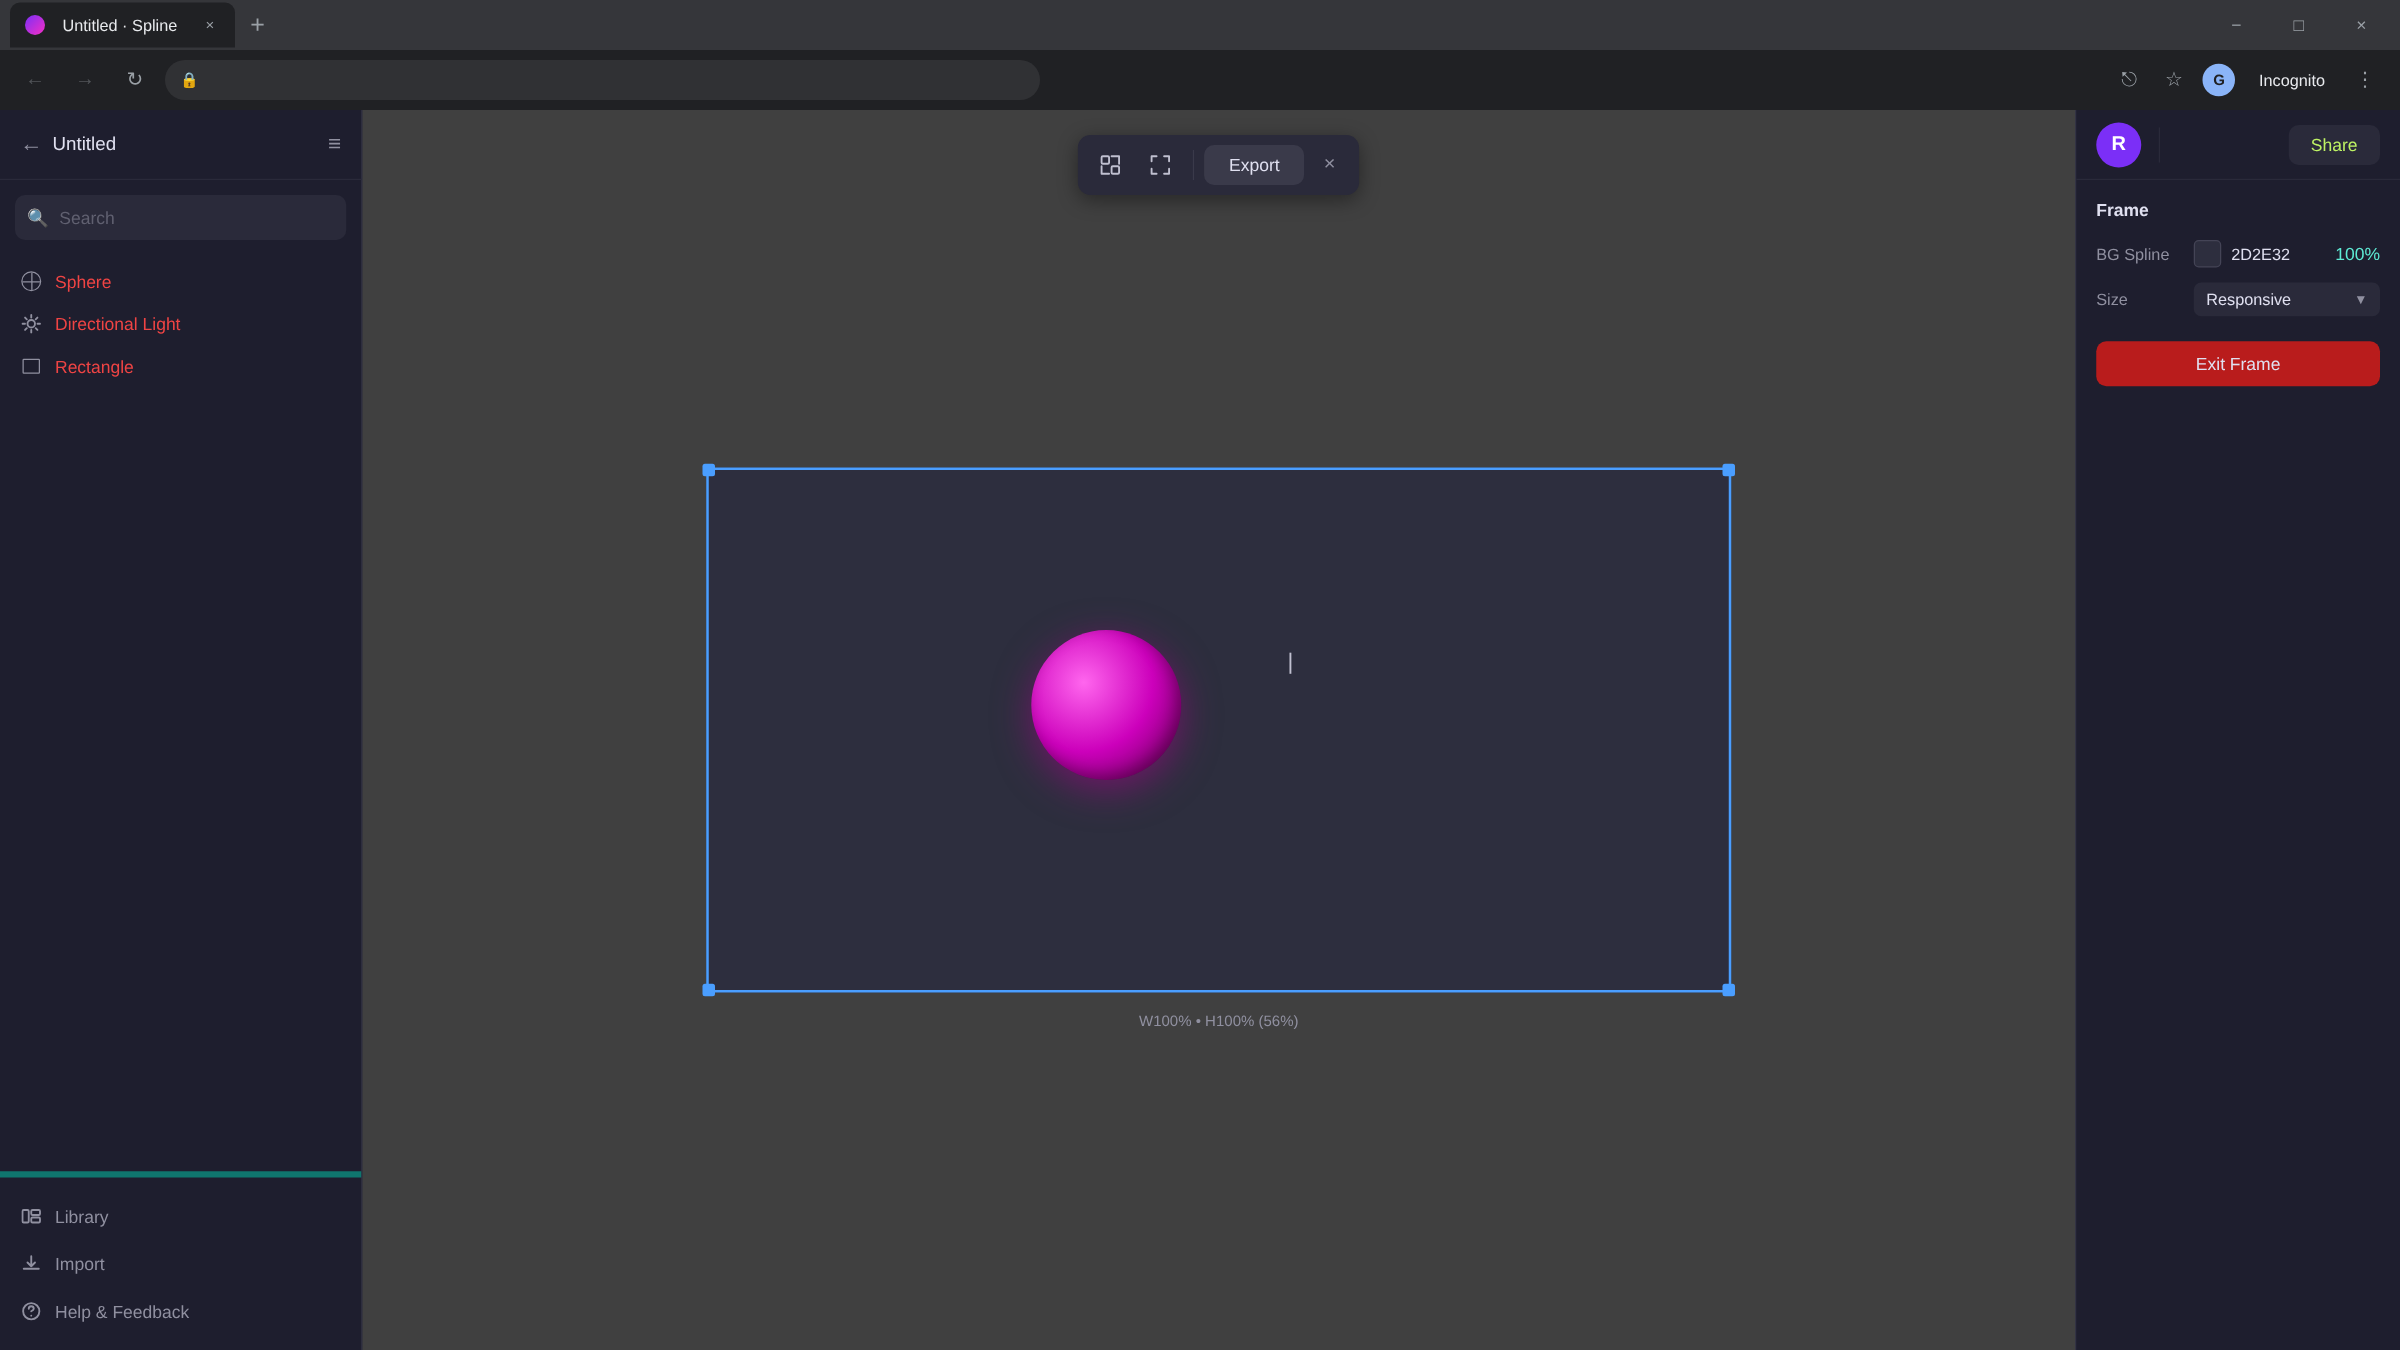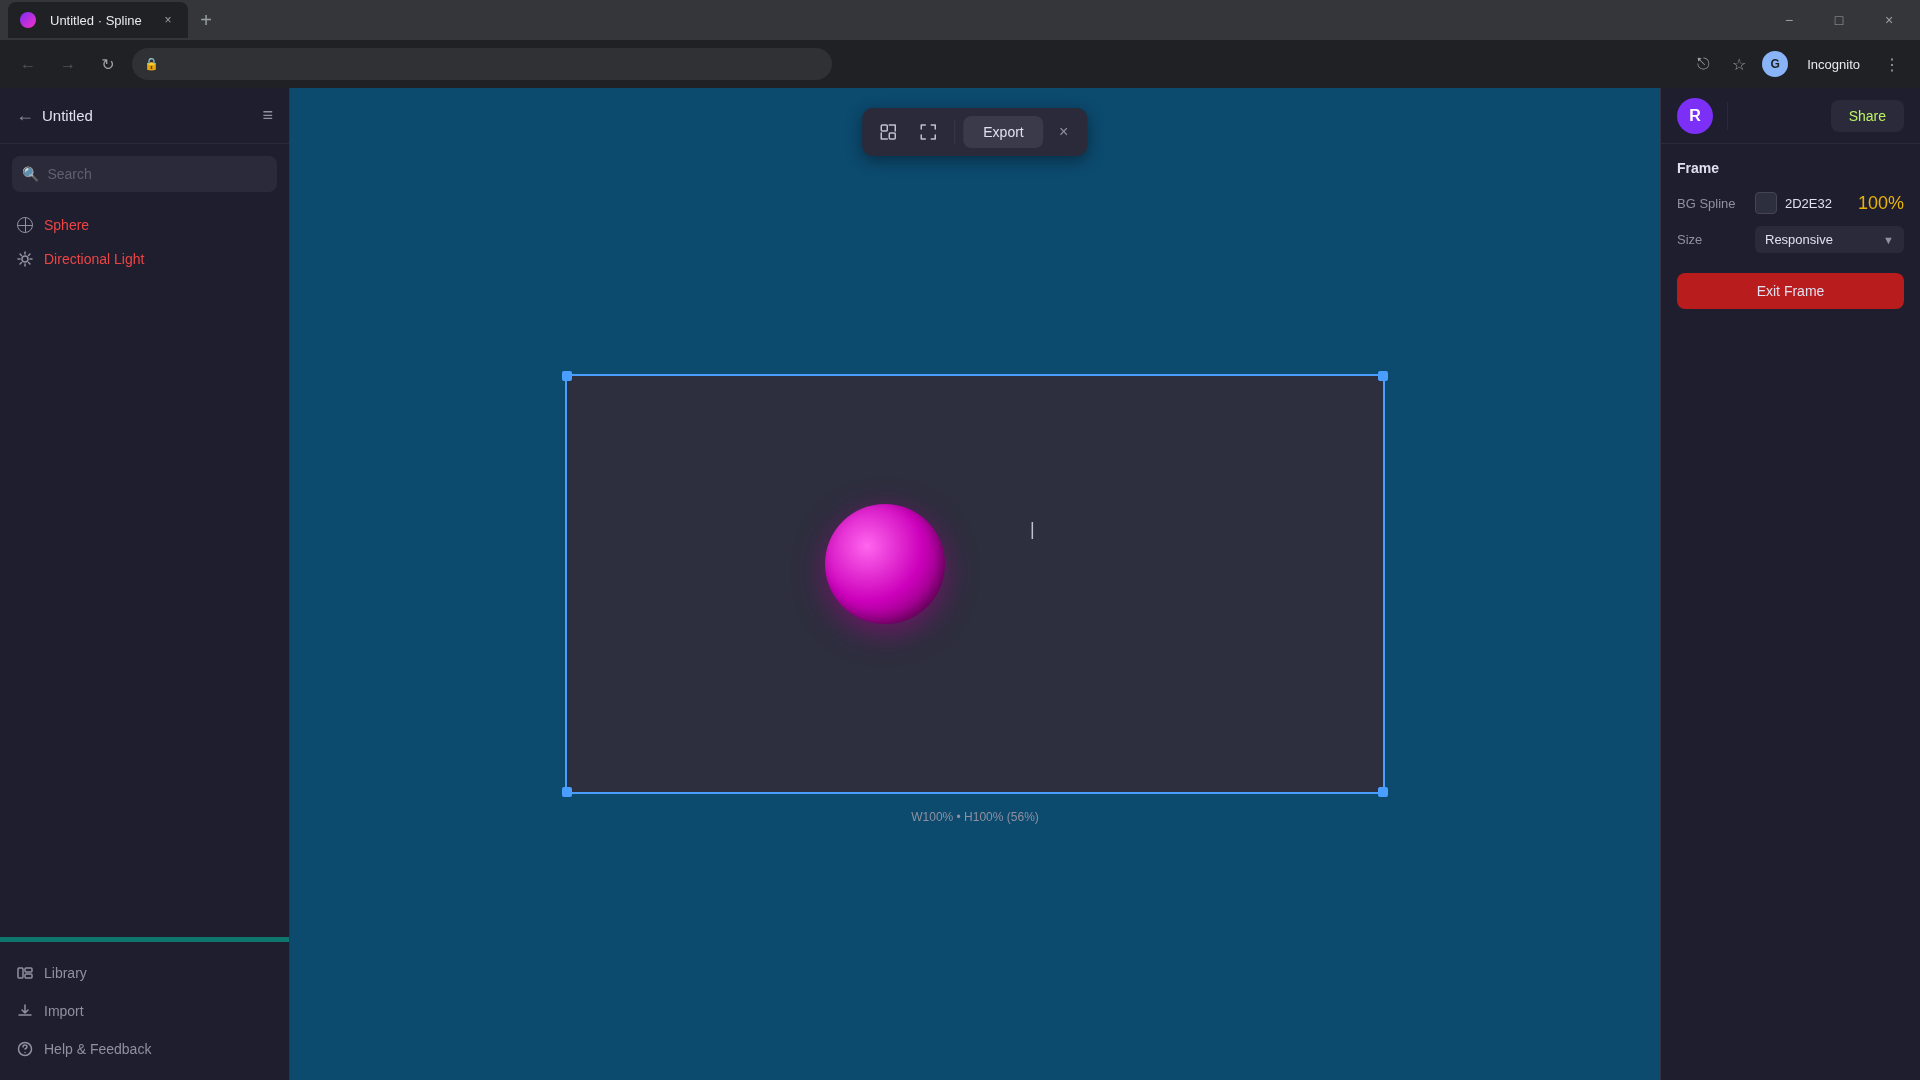--- a/index.html
+++ b/index.html
@@ -289,21 +289,21 @@
     }
     .footer-icon {
       width: 18px; height: 18px;
       display: flex; align-items: center; justify-content: center;
       font-size: 15px;
     }
 
     
     .canvas-area {
       flex: 1;
-      background: #0c4a6e;
+      background: #404040;
       position: relative;
       display: flex;
       align-items: center;
       justify-content: center;
       overflow: hidden;
     }
 
     
     .canvas-toolbar {
       position: absolute;
@@ -493,22 +493,22 @@
       background: #2d2e3e;
       border: 1px solid #444456;
       flex-shrink: 0;
     }
     .panel-value {
       color: #e0e0f0;
       font-size: 13px;
       flex: 1;
     }
     .opacity-value {
-      color: #eab308;
-      font-size: 18px;
+      color: #5eead4;
+      font-size: 14px;
     }
     .size-dropdown {
       flex: 1;
       display: flex;
       align-items: center;
       justify-content: space-between;
       background: #2a2a3a;
       border-radius: 6px;
       padding: 6px 10px;
       color: #e0e0f0;
@@ -619,20 +619,26 @@
             <line x1="13" y1="8" x2="15" y2="8" stroke="#9090a0" stroke-width="1.5" stroke-linecap="round"></line>
             <line x1="3.05" y1="3.05" x2="4.46" y2="4.46" stroke="#9090a0" stroke-width="1.5" stroke-linecap="round"></line>
             <line x1="11.54" y1="11.54" x2="12.95" y2="12.95" stroke="#9090a0" stroke-width="1.5" stroke-linecap="round"></line>
             <line x1="12.95" y1="3.05" x2="11.54" y2="4.46" stroke="#9090a0" stroke-width="1.5" stroke-linecap="round"></line>
             <line x1="4.46" y1="11.54" x2="3.05" y2="12.95" stroke="#9090a0" stroke-width="1.5" stroke-linecap="round"></line>
           </svg>
         </div>
         <span>Directional Light</span>
       </div>
 
+      <div class="layer-item">
+        <div class="layer-icon">
+          <div class="rect-icon"></div>
+        </div>
+        <span>Rectangle</span>
+      </div>
     </div>
 
     <div class="sidebar-footer">
       <div class="footer-item">
         <div class="footer-icon">
           <svg width="16" height="16" viewBox="0 0 16 16" fill="none">
             <rect x="1" y="3" width="5" height="10" rx="1" stroke="#9090a0" stroke-width="1.5"></rect>
             <rect x="8" y="3" width="7" height="4" rx="1" stroke="#9090a0" stroke-width="1.5"></rect>
             <rect x="8" y="9" width="7" height="4" rx="1" stroke="#9090a0" stroke-width="1.5"></rect>
           </svg>

